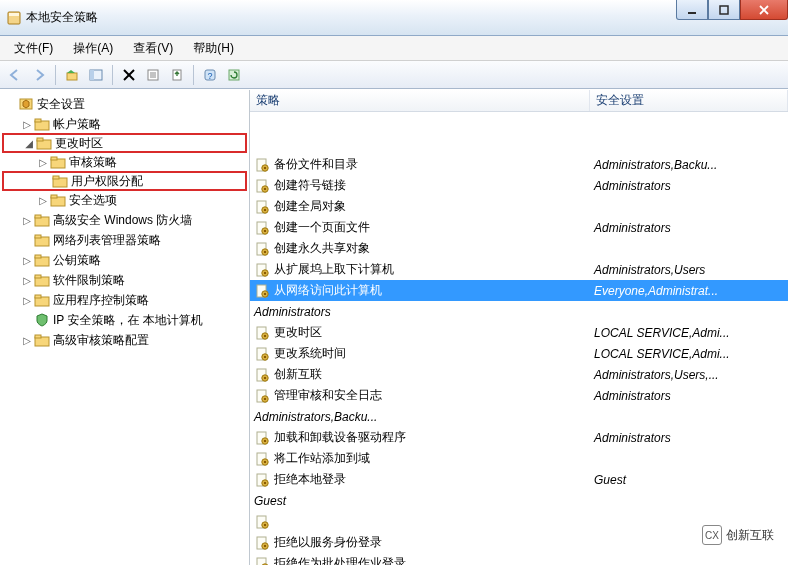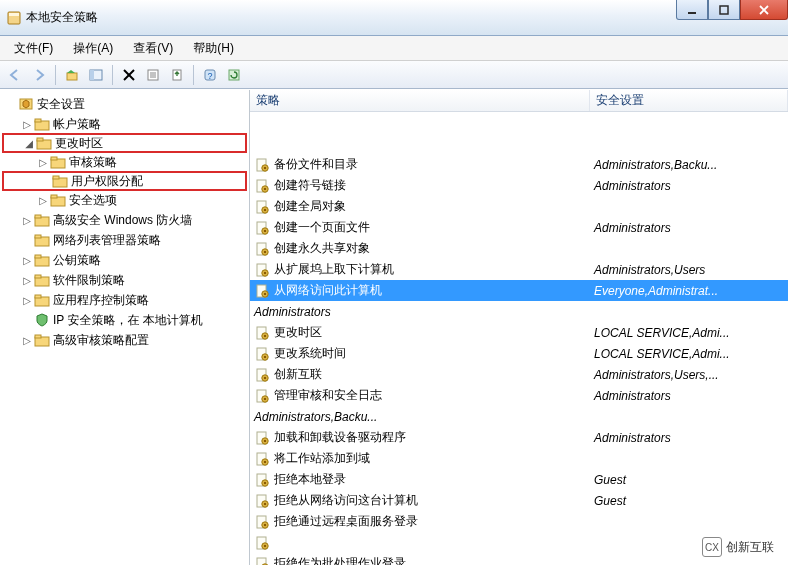--- a/index.html
+++ b/index.html
@@ -117,21 +117,21 @@
   .list-row .cell-setting {
     flex:1; padding-left:4px;
     overflow:hidden; text-overflow:ellipsis; white-space:nowrap;font-style:italic;
   }
   .list-row .pic {
     width:16px; height:16px; margin-right:4px; flex-shrink:0;
     display:flex;align-items:center;justify-content:center;
   }
   
   .watermark {
-    position:absolute; right:8px; bottom:6px;
+    position:absolute; right:8px; bottom:18px;
     display:flex; align-items:center; gap:4px;
     background:rgba(255,255,255,0.85); padding:2px 6px;
     font-size:12px; color:#333;
   }
   .watermark .logo {
     width:20px;height:20px;border:1px solid #888;border-radius:3px;
     display:flex;align-items:center;justify-content:center;font-size:10px;color:#555;
   }
   
   svg { display:block; }
@@ -557,54 +557,44 @@
                 <rect x="3" y="2" width="9" height="12" fill="#fdfdf6" stroke="#b0b090"></rect>
                 <circle cx="11" cy="11" r="3.2" fill="#d8b040" stroke="#a07a10"></circle>
                 <rect x="10" y="10" width="2" height="2" fill="#8a5a00"></rect>
               </svg>
             </span>
             <span>拒绝本地登录</span>
           </div>
           <div class="cell-setting">Guest</div>
         </div>
         <div class="list-row">
-          <div class="cell-policy">
-            <span class="pic">
-              <svg width="16" height="16">
-                <rect x="3" y="2" width="9" height="12" fill="#fdfdf6" stroke="#b0b090"></rect>
-                <circle cx="11" cy="11" r="3.2" fill="#d8b040" stroke="#a07a10"></circle>
-                <rect x="10" y="10" width="2" height="2" fill="#8a5a00"></rect>
-              </svg>
-            </span>
-            <span>拒绝从网络访问这台计算机</span>
-          </div>
           <div class="cell-setting">Guest</div>
         </div>
         <div class="list-row">
           <div class="cell-policy">
             <span class="pic">
               <svg width="16" height="16">
                 <rect x="3" y="2" width="9" height="12" fill="#fdfdf6" stroke="#b0b090"></rect>
                 <circle cx="11" cy="11" r="3.2" fill="#d8b040" stroke="#a07a10"></circle>
                 <rect x="10" y="10" width="2" height="2" fill="#8a5a00"></rect>
               </svg>
             </span>
-            <span>拒绝通过远程桌面服务登录</span>
           </div>
           <div class="cell-setting"></div>
         </div>
         <div class="list-row">
           <div class="cell-policy">
             <span class="pic">
               <svg width="16" height="16">
                 <rect x="3" y="2" width="9" height="12" fill="#fdfdf6" stroke="#b0b090"></rect>
                 <circle cx="11" cy="11" r="3.2" fill="#d8b040" stroke="#a07a10"></circle>
                 <rect x="10" y="10" width="2" height="2" fill="#8a5a00"></rect>
               </svg>
             </span>
+            <span>拒绝以服务身份登录</span>
           </div>
           <div class="cell-setting"></div>
         </div>
         <div class="list-row">
           <div class="cell-policy">
             <span class="pic">
               <svg width="16" height="16">
                 <rect x="3" y="2" width="9" height="12" fill="#fdfdf6" stroke="#b0b090"></rect>
                 <circle cx="11" cy="11" r="3.2" fill="#d8b040" stroke="#a07a10"></circle>
                 <rect x="10" y="10" width="2" height="2" fill="#8a5a00"></rect>

